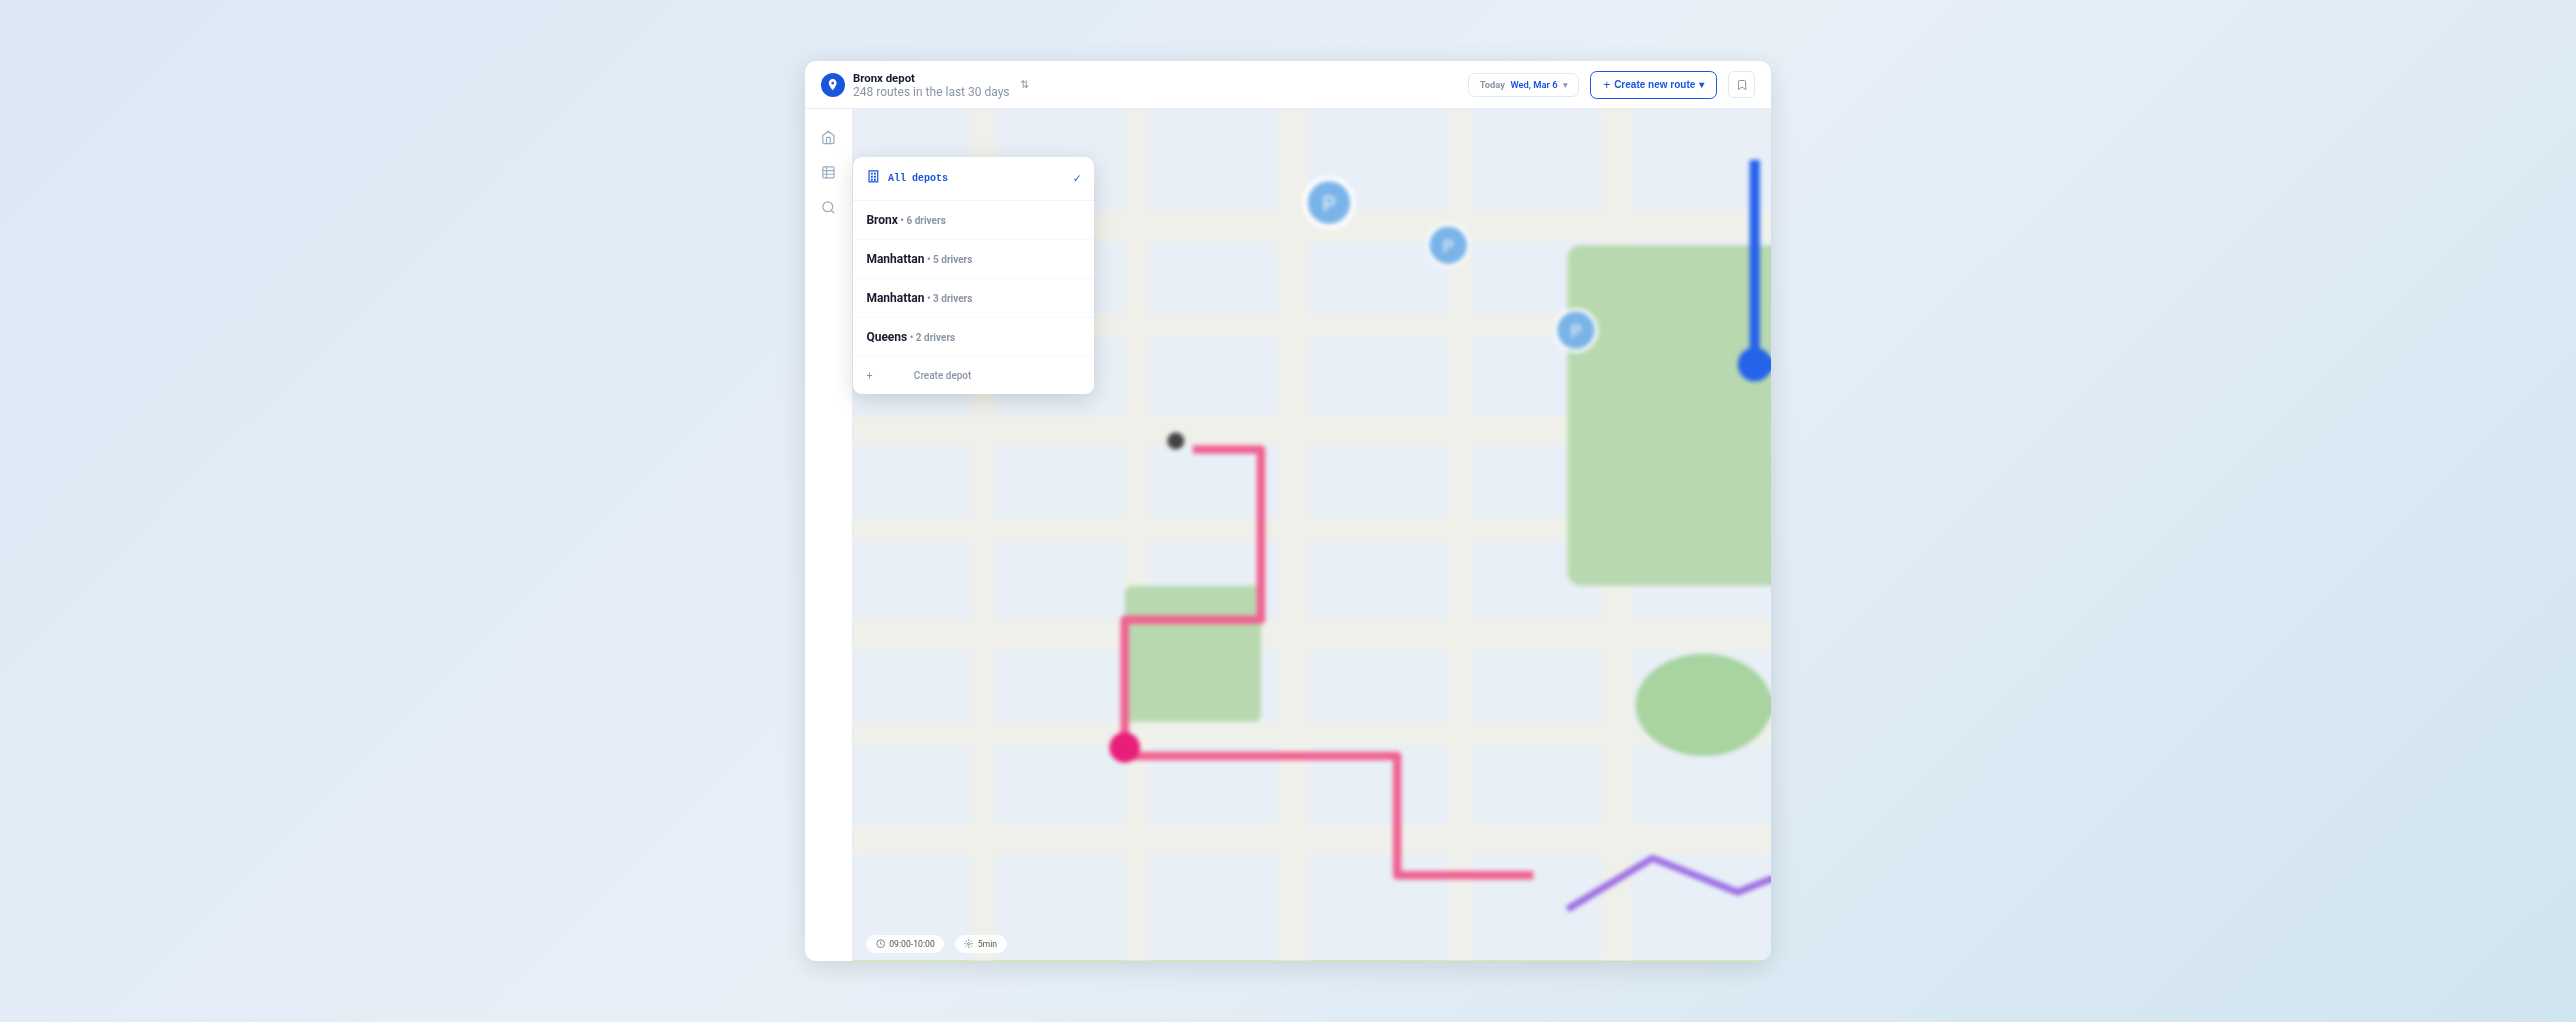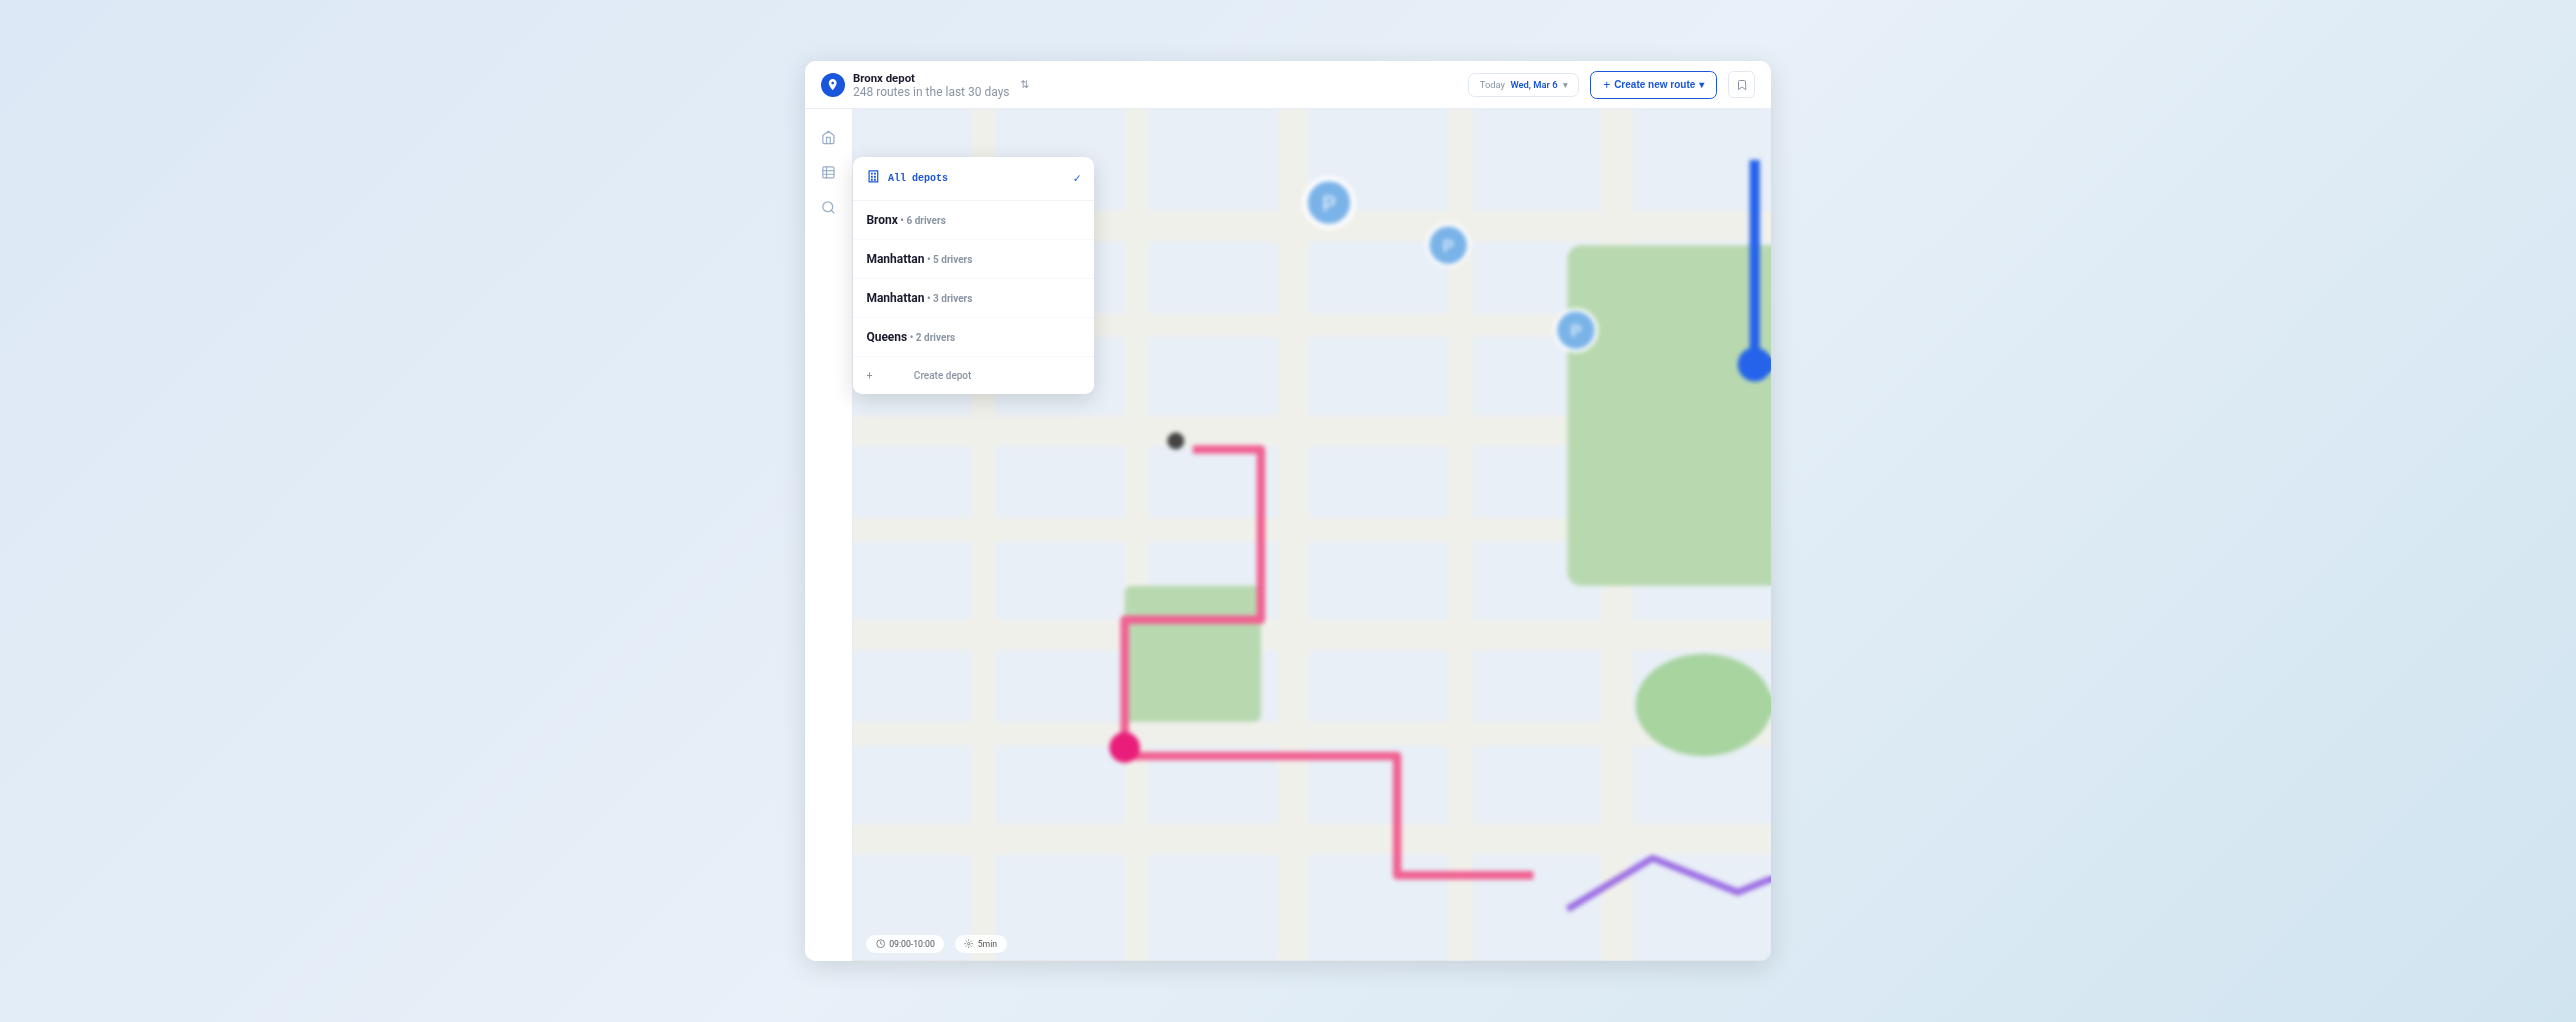--- a/index.html
+++ b/index.html
@@ -11,21 +11,21 @@
       display: flex;
       align-items: center;
       justify-content: center;
       overflow: hidden;
     }
 
     .app-window {
       width: 92%;
       max-width: 966px;
       height: 88vh;
-      background: #e5e5e5;
+      background: #bef264;
       border-radius: 10.7px;
       box-shadow: 0 5.4px 27px rgba(0,0,0,0.12);
       overflow: hidden;
       display: flex;
       flex-direction: column;
     }
 
     
     .header {
       background: #fff;
@@ -90,21 +90,21 @@
       border: 0.7px solid #e2e8f0;
       border-radius: 6.7px;
       padding: 5.4px 10.7px;
       cursor: pointer;
       background: #fff;
     }
 
     .date-today {
       font-size: 9.4px;
       color: #8a95a3;
-      font-weight: 400;
+      font-weight: 700;
     }
 
     .date-value {
       font-size: 9.4px;
       color: #1a56db;
       font-weight: 600;
     }
 
     .date-chevron {
       color: #8a95a3;

